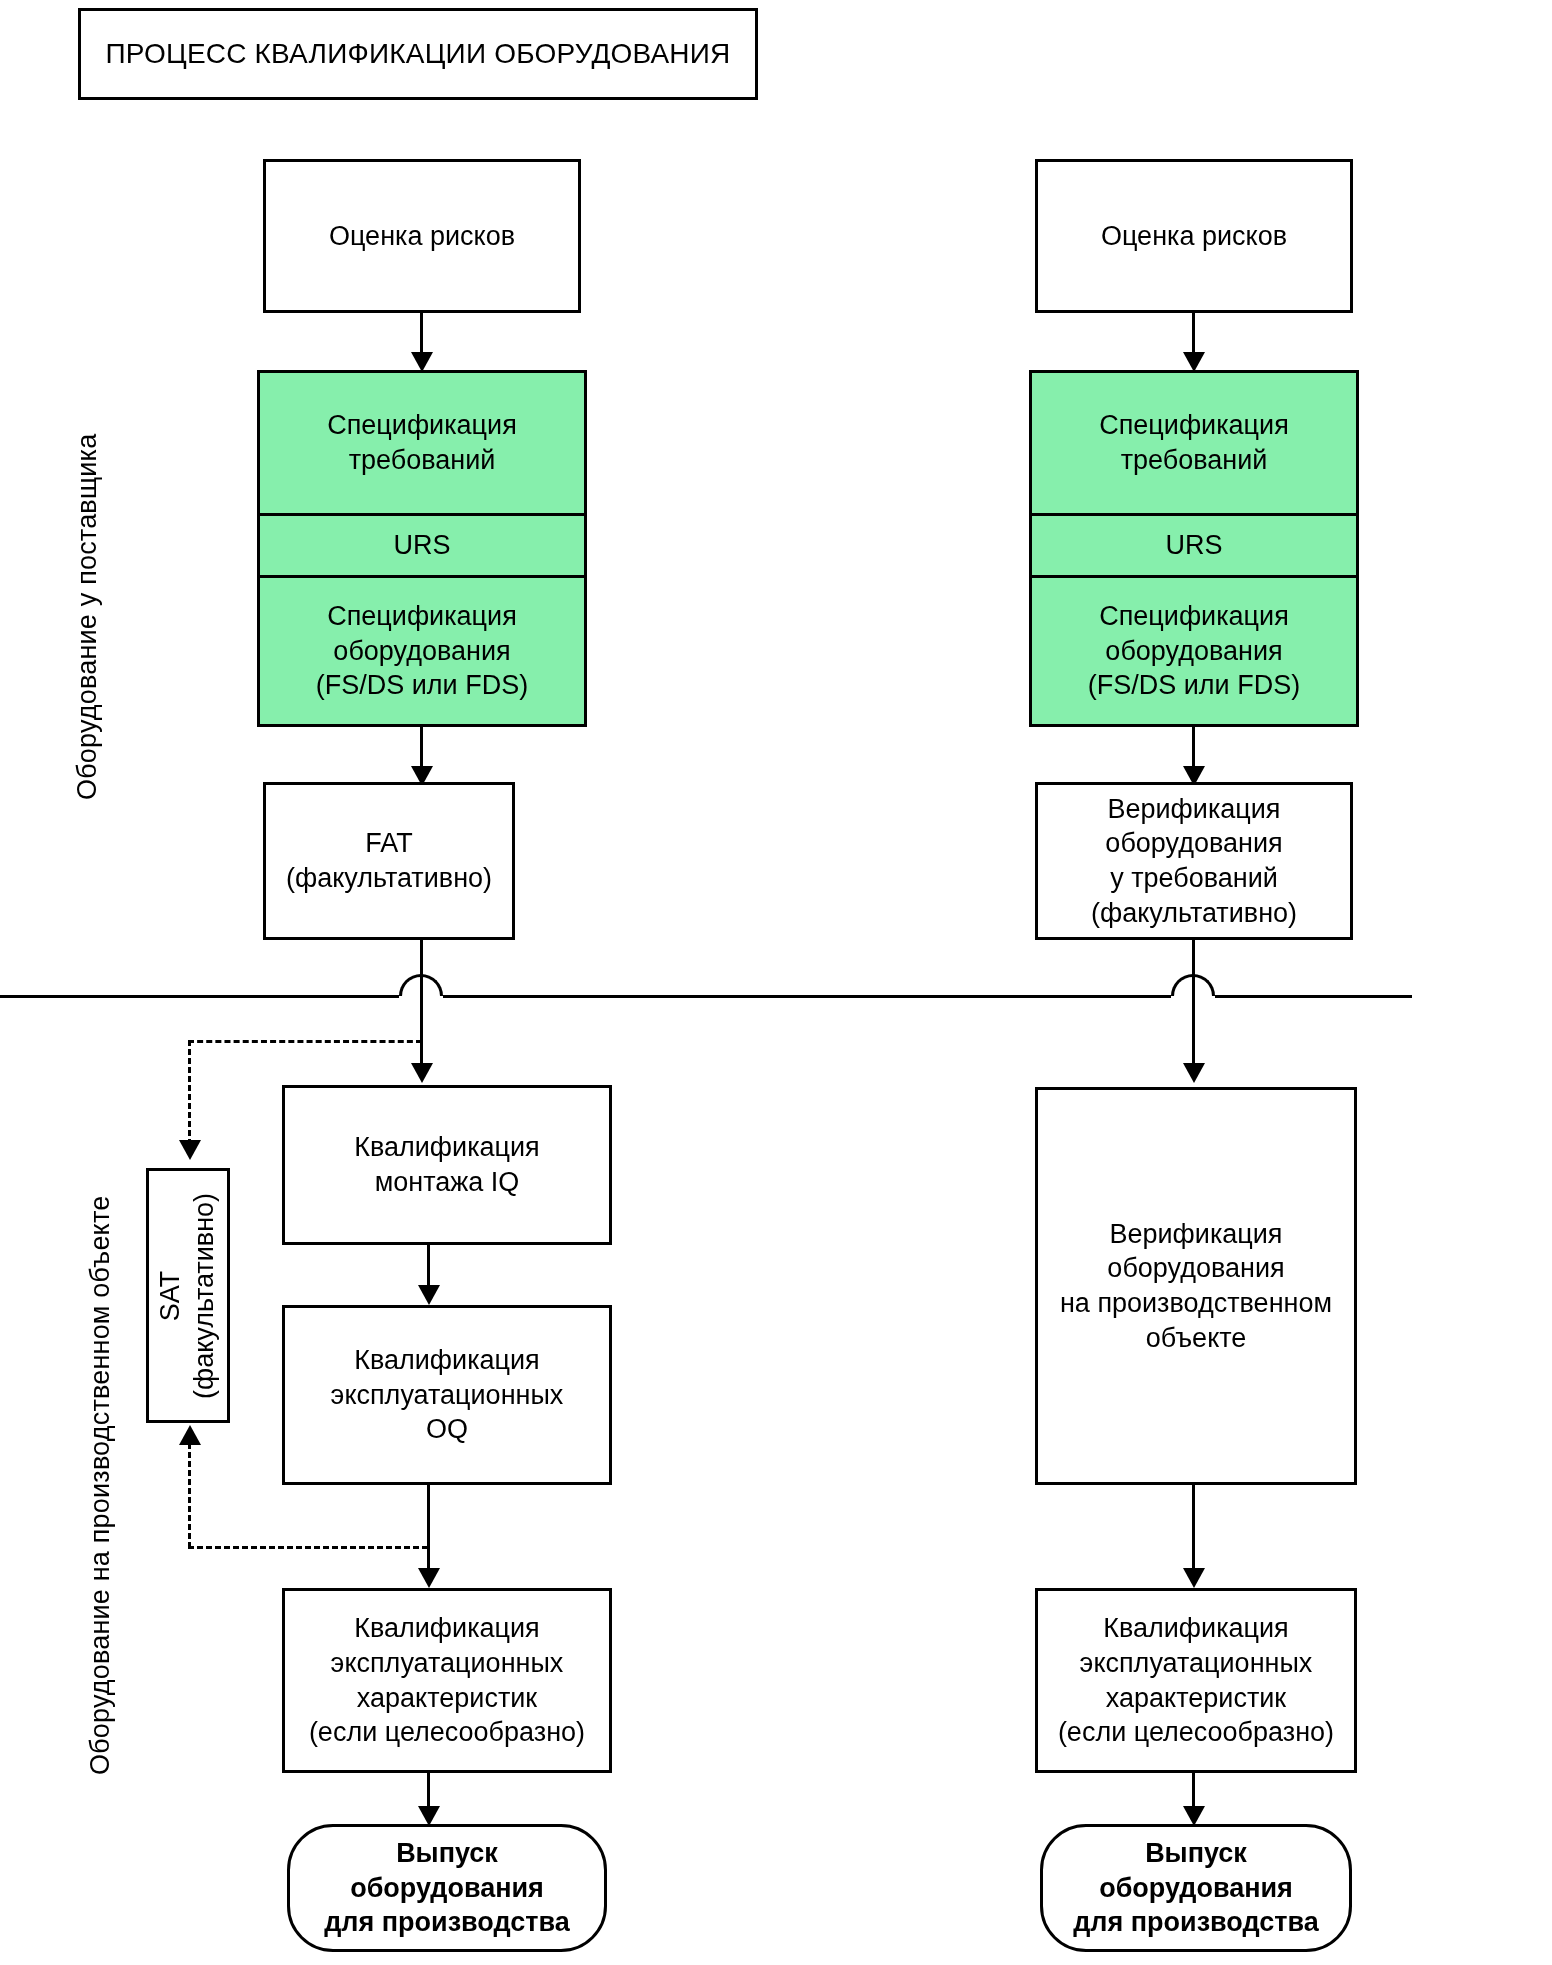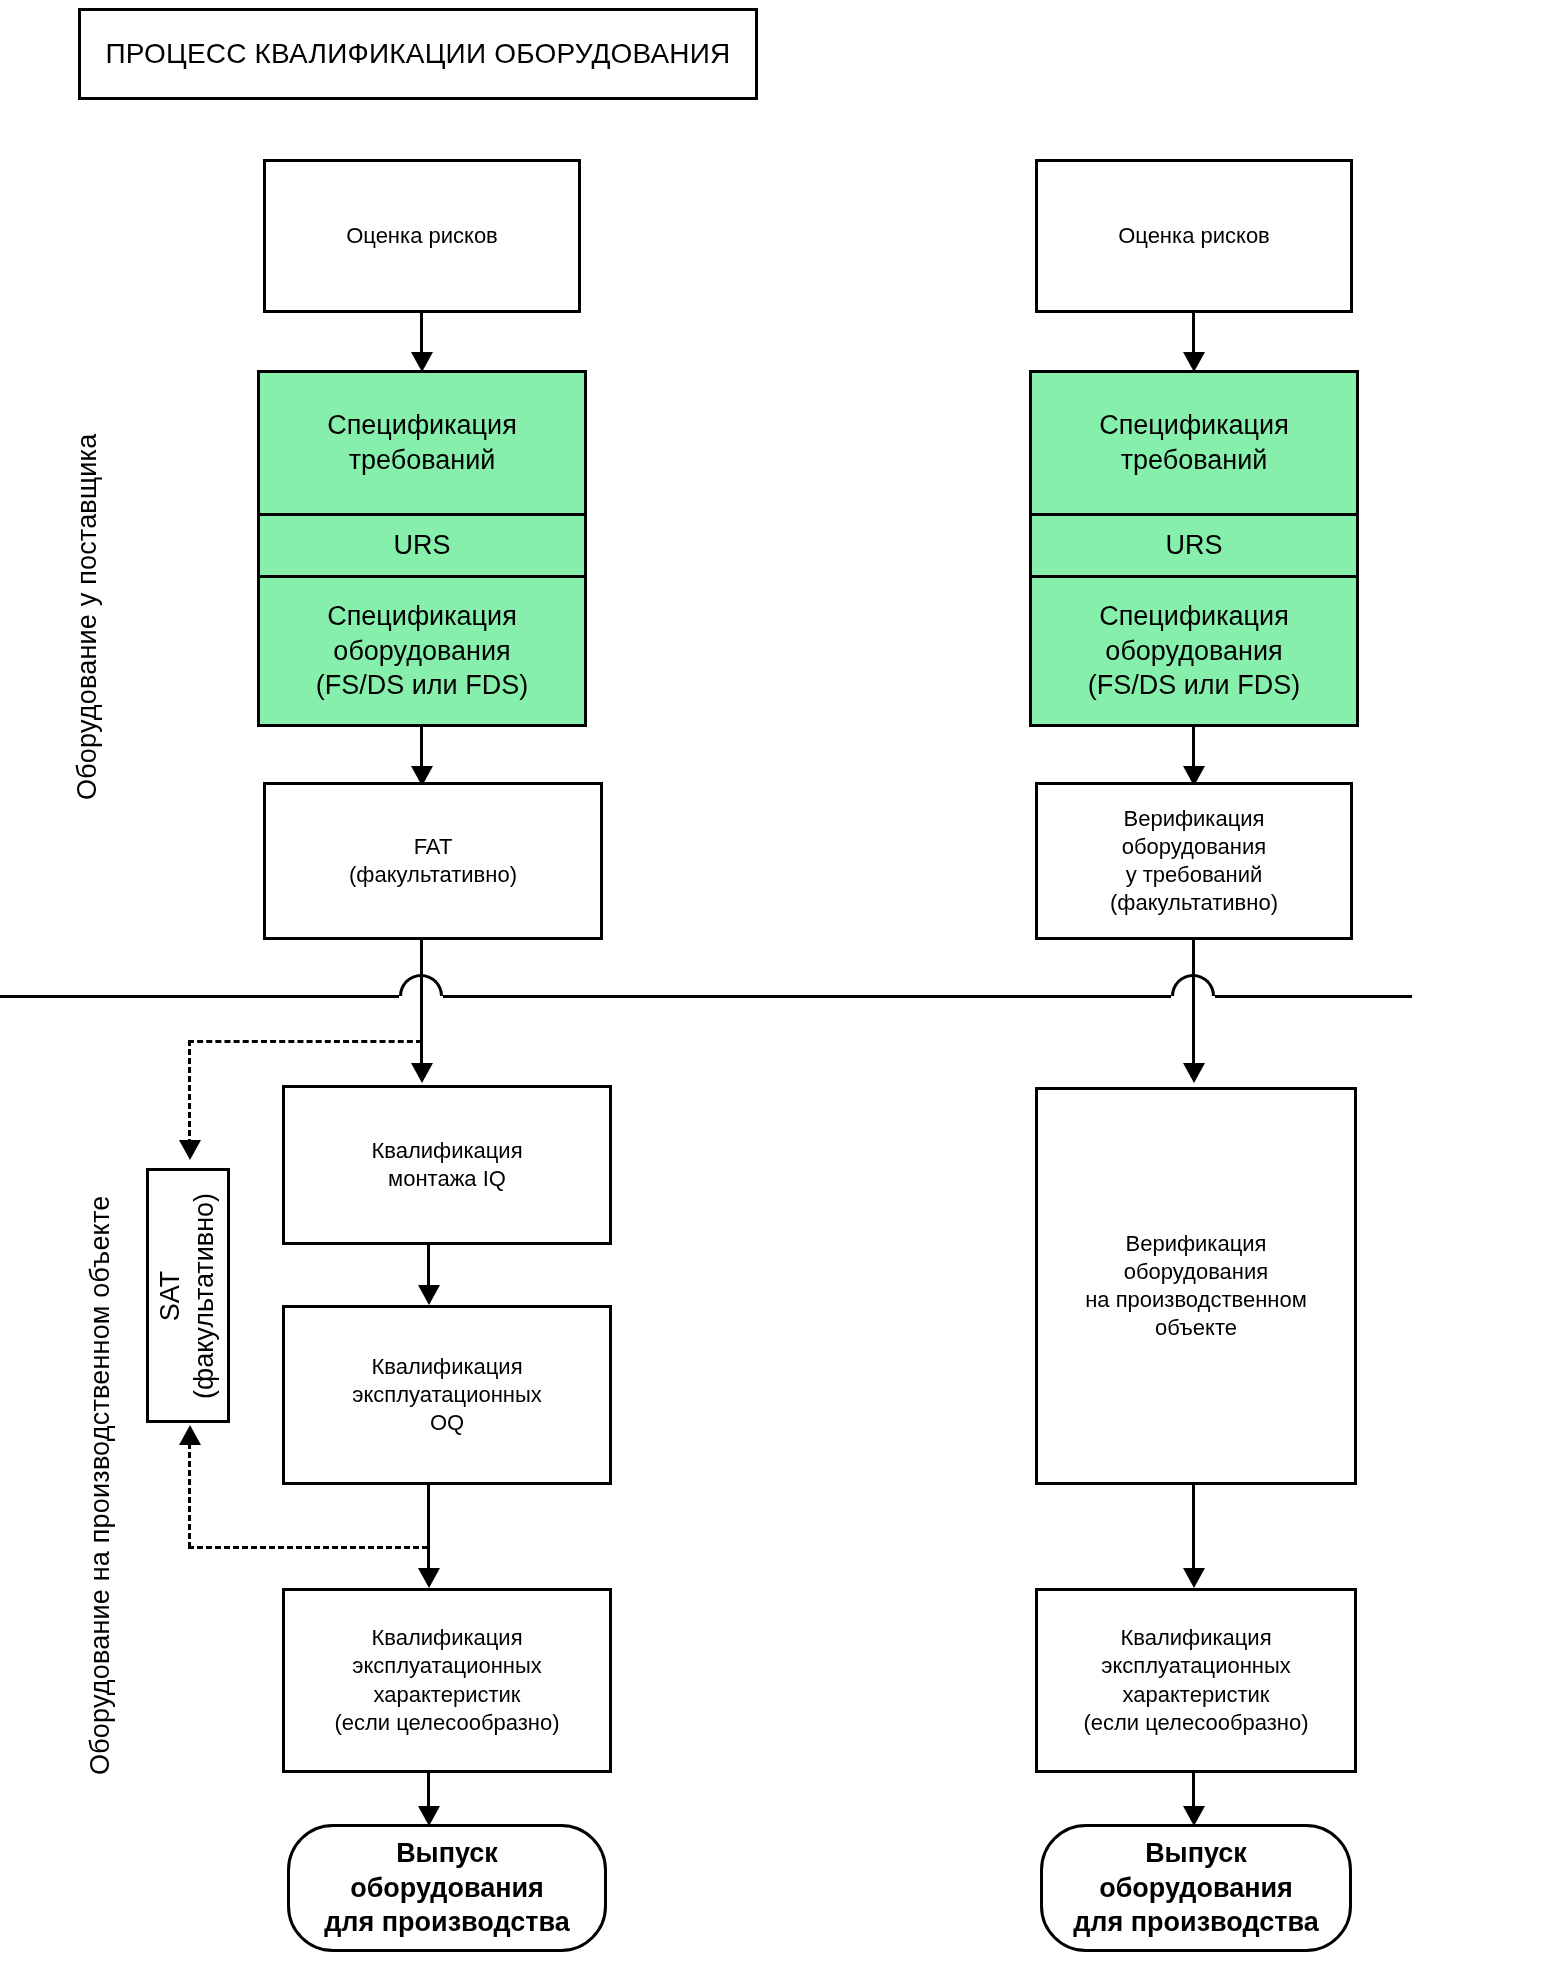--- a/index.html
+++ b/index.html
@@ -24,21 +24,21 @@
   .box {
     position: absolute;
     box-sizing: border-box;
     border: 3px solid #000;
     background: #fff;
     display: flex;
     flex-direction: column;
     align-items: center;
     justify-content: center;
     text-align: center;
-    font-size: 22px;
+    font-size: 27px;
     line-height: 1.28;
     padding: 4px 6px;
   }
   .box .ln { display: block; white-space: nowrap; }
 
   .header-box {
     font-size: 28px;
     letter-spacing: 0.2px;
   }
 
@@ -178,21 +178,21 @@
     <div class="spec-cell" style="flex:1 1 auto;">
       <span class="ln">Спецификация</span>
       <span class="ln">оборудования</span>
       <span class="ln">(FS/DS или FDS)</span>
     </div>
   </div>
 
   <div class="vline" style="left:420px; top:727px; height:47px;"></div>
   <div class="arrow-down" style="left:411px; top:766px;"></div>
 
-  <div class="box" style="left:263px; top:782px; width:340px; height:158px;">
+  <div class="box" style="left:263px; top:782px; width:252px; height:158px;">
     <span class="ln">FAT</span>
     <span class="ln">(факультативно)</span>
   </div>
 
   <div class="vline" style="left:420px; top:940px; height:137px;"></div>
   <div class="arrow-down" style="left:411px; top:1063px;"></div>
 
   <div class="box" style="left:282px; top:1085px; width:330px; height:160px;">
     <span class="ln">Квалификация</span>
     <span class="ln">монтажа IQ</span>

